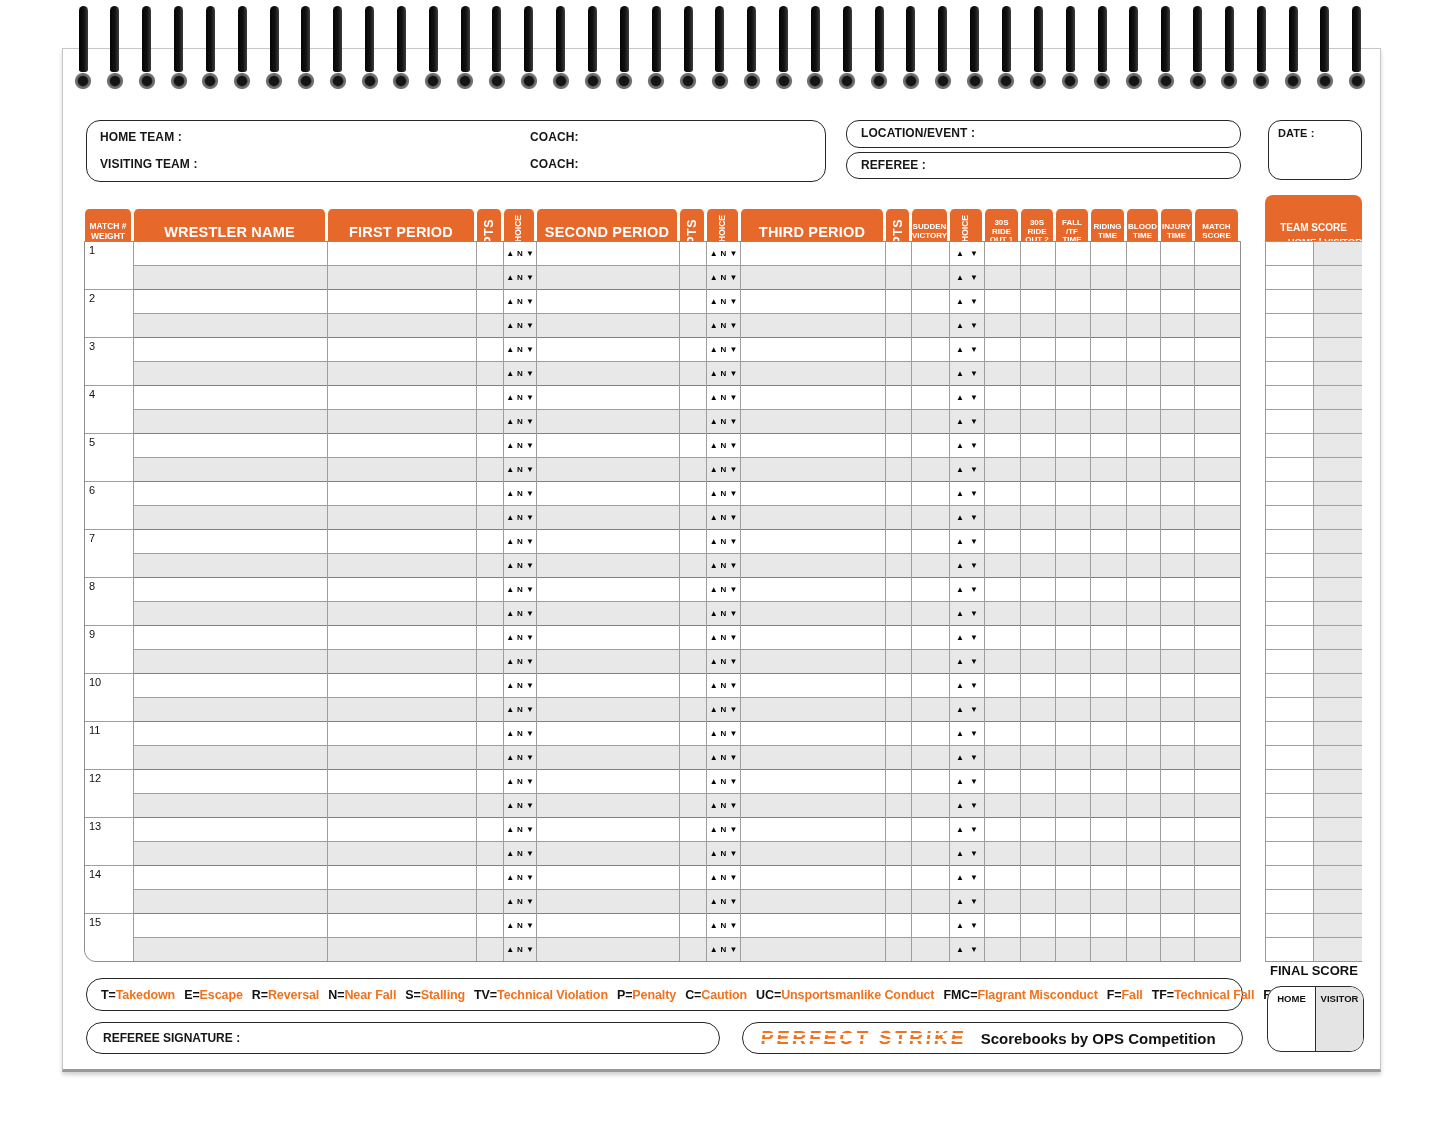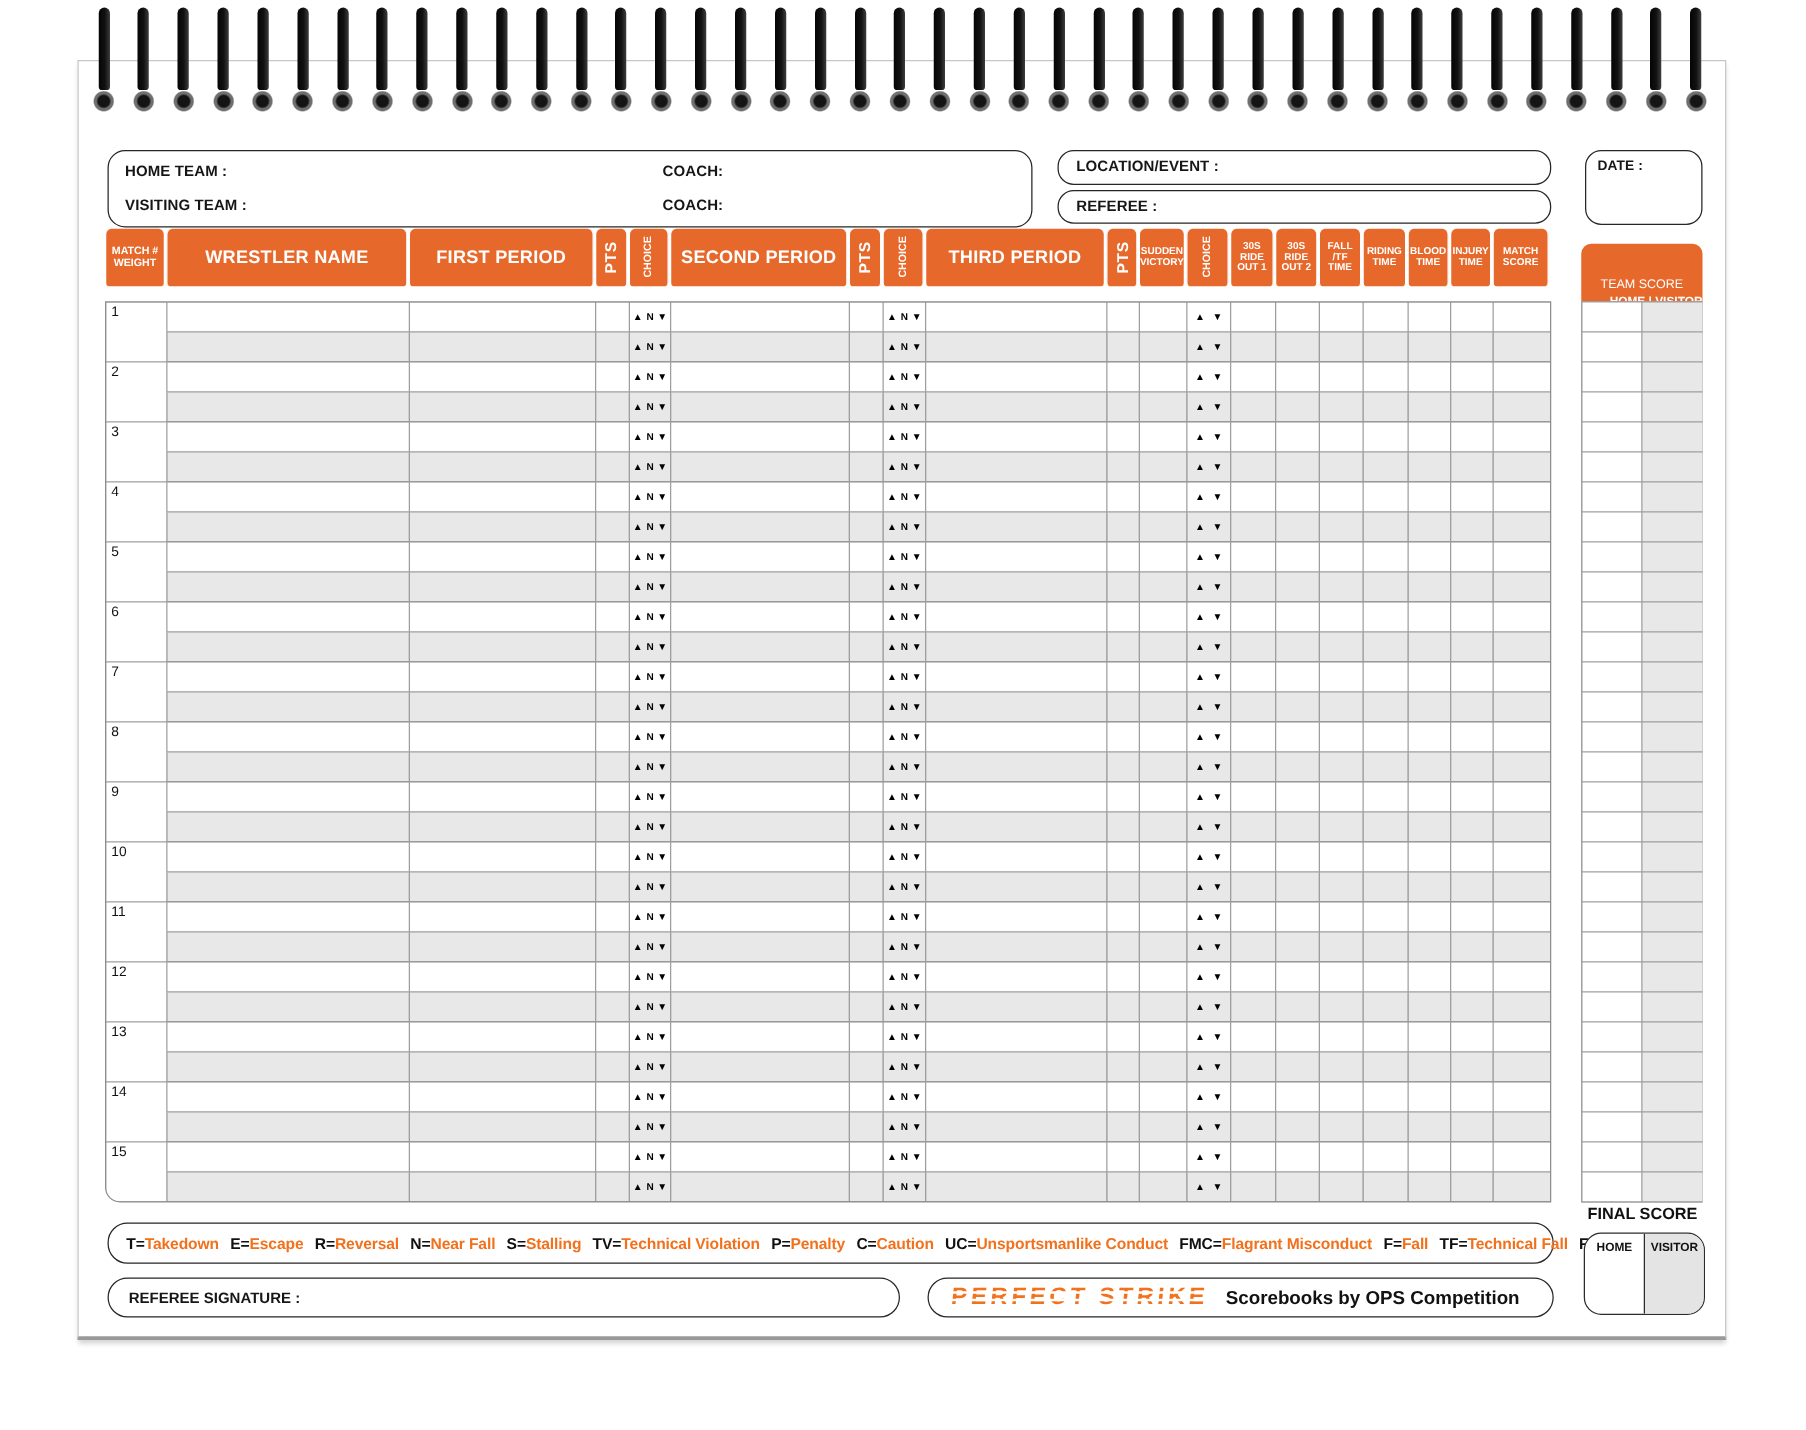--- a/index.html
+++ b/index.html
@@ -20,21 +20,21 @@
   
   .fieldbox{position:absolute;background:#fff;border:1.6px solid #262626;}
   .box-teams{left:23px;top:71px;width:740px;height:62px;border-radius:14px;}
   .box-loc{left:783px;top:71px;width:395px;height:28px;border-radius:13px;padding-left:40px;}
   .box-ref{left:783px;top:103px;width:395px;height:27px;border-radius:13px;}
   .box-date{left:1205px;top:71px;width:94px;height:60px;border-radius:13px;}
   .flabel{position:absolute;font-size:12px;font-weight:700;color:#161616;letter-spacing:.1px;white-space:nowrap;}
   
   .headgrid,.bodygrid{display:grid;gap:1px;
      grid-template-columns:48px 193px 148px 26px 32px 142px 26px 33px 144px 25px 37px 34px 35px 34px 34px 35px 33px 33px 45px;}
-  .headgrid{position:absolute;left:21px;top:134px;grid-auto-rows:46px;background:transparent;}
+  .headgrid{position:absolute;left:21px;top:160px;grid-auto-rows:46px;background:transparent;}
   .hc{background:#E7682B;color:#fff;display:flex;align-items:center;justify-content:center;
       text-align:center;border-radius:5px 5px 3px 3px;border-left:1px solid #fff;border-right:1px solid #fff;
       white-space:pre-line;line-height:1.12;}
   .hc-lg{font-size:14.5px;font-weight:700;letter-spacing:.2px;}
   .hc-sm{font-size:8px;font-weight:700;}
   .hc-match{font-size:8.5px;font-weight:700;}
   .vt{writing-mode:vertical-rl;transform:rotate(180deg);}
   .vt-pts{font-size:12.5px;font-weight:700;letter-spacing:.5px;}
   .vt-choice{font-size:8.5px;font-weight:700;}
   
@@ -44,21 +44,21 @@
   .bodygrid>div{background:#fff;}
   .bodygrid>div.g{background:#e8e8e8;box-shadow:0 1px 0 0 #7f7f7f;}
   .cell-match{grid-row:span 2;font-size:11px;font-weight:400;padding:2px 0 0 4px;color:#111;}
   .choice-nf,.choice-ud{display:flex;align-items:center;font-size:8px;font-weight:700;color:#000;line-height:1;}
   .choice-nf{justify-content:center;gap:3px;}
   .choice-ud{justify-content:space-between;padding:0 6px;}
   
   .teamhead{position:absolute;left:1202px;top:146px;width:97px;height:46px;background:#E7682B;
             border-radius:8px 8px 0 0;color:#fff;text-align:center;display:flex;flex-direction:column;
             justify-content:center;gap:3px;}
-  .teamhead .l1{font-size:10px;font-weight:400;margin-top:32px;}
+  .teamhead .l1{font-size:10px;font-weight:700;margin-top:32px;}
   .teamhead .l2{font-size:9.5px;font-weight:700;text-align:right;}
   .teamwrap{position:absolute;left:1202px;top:192px;width:97px;background:#9e9e9e;border:1px solid #999;}
   .teamgrid{display:grid;grid-template-columns:47px 48px;grid-auto-rows:23px;gap:1px;}
   .teamgrid>div{background:#fff;}
   .teamgrid>div.tv{background:#e8e8e8;}
   
   .pill{position:absolute;background:#fff;border:1.6px solid #262626;border-radius:16px;
         display:flex;align-items:center;}
   .pill-legend{left:23px;top:929px;width:1157px;height:33px;padding:0 14px;}
   .pill-refsig{left:23px;top:973px;width:634px;height:32px;padding:0 16px;}

